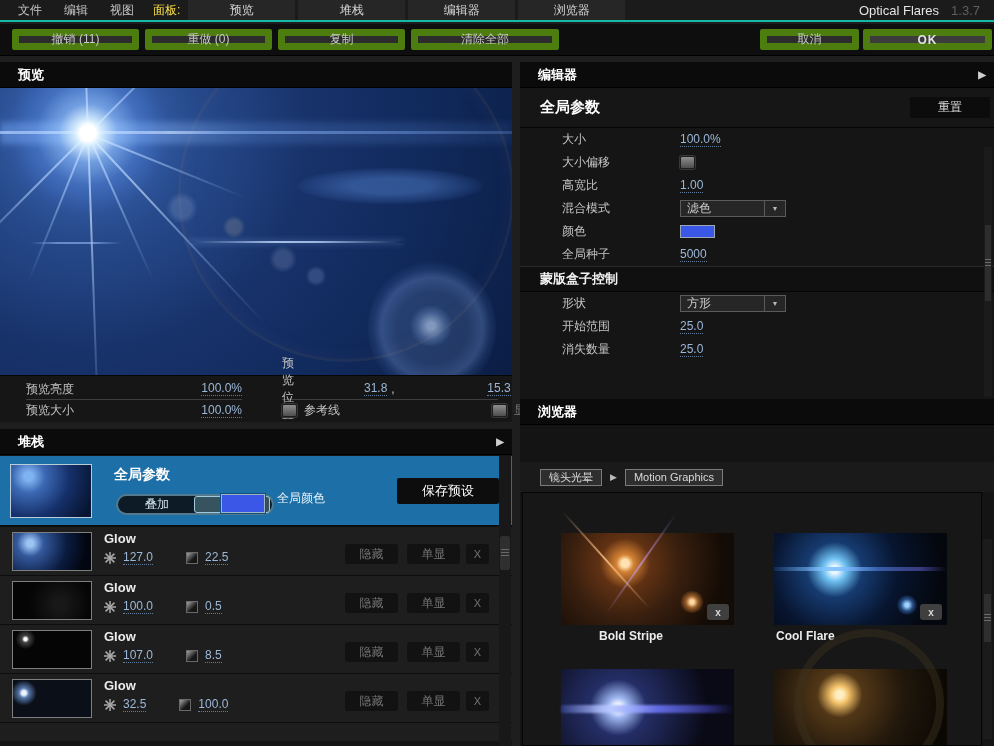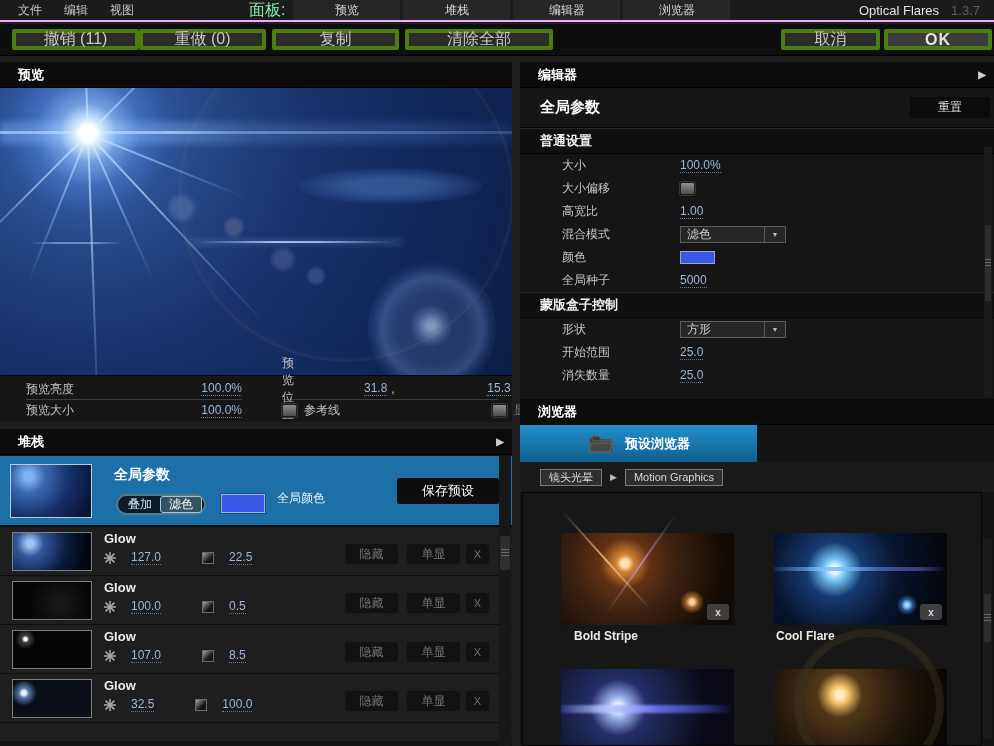--- a/index.html
+++ b/index.html
@@ -1,41 +1,41 @@
 <!DOCTYPE html>
 <html><head>
 <meta charset="utf-8">
 <style>
   * { margin:0; padding:0; box-sizing:border-box; }
   html,body { width:994px; height:746px; overflow:hidden; background:#1e1e1e;
     font-family:"Liberation Sans", sans-serif; -webkit-font-smoothing:antialiased; }
 
   
   .menubar { position:absolute; left:0; top:0; width:994px; height:22px; background:#1b1b1b;
-    display:flex; align-items:stretch; border-bottom:2px solid #f0abfc; }
+    display:flex; align-items:stretch; border-bottom:2px solid #14b8a6; }
   .menu-item { color:#c5c5c5; font-size:12px; padding:0 11px; display:flex; align-items:center; }
   .menubar .first { padding-left:18px; }
-  .panels-label { color:#86efac; font-size:16px; margin-left:96px; display:flex; align-items:center; padding:0 8px; }
+  .panels-label { color:#fde047; font-size:12px; display:flex; align-items:center; padding:0 8px; }
   .panel-tab { width:107px; background:#262626; margin-right:3px; color:#d6d6d6; font-size:12px;
     display:flex; align-items:center; justify-content:center; }
   .app-title { margin-left:auto; display:flex; align-items:center; padding-right:14px; gap:12px; }
   .app-title .name { color:#e3e3e3; font-size:13px; }
   .app-title .ver { color:#5f5f5f; font-size:13px; }
 
   
   .toolbar { position:absolute; left:0; top:24px; width:994px; height:32px; background:#0e0e0e;
     display:flex; align-items:center; border-bottom:1px solid #000; }
-  .tbtn { height:21px; background:#2c2c2c; border:4px solid #4d7c0f; border-radius:2px;
-    color:#c9c9c9; font-size:16px; display:flex; align-items:center; justify-content:center; }
+  .tbtn { height:21px; background:#2c2c2c; border:7px solid #4d7c0f; border-radius:2px;
+    color:#c9c9c9; font-size:12px; display:flex; align-items:center; justify-content:center; }
   .tbtn.undo { width:127px; margin-left:12px; }
-  .tbtn.redo { width:127px; margin-left:0; }
+  .tbtn.redo { width:127px; margin-left:6px; }
   .tbtn.dup  { width:127px; margin-left:6px; }
   .tbtn.clear{ width:148px; margin-left:6px; }
   .tbtn.cancel { width:99px; margin-left:auto; }
-  .tbtn.ok { width:108px; margin-left:4px; margin-right:2px; background:#3c3c3c; color:#e2e2e2; font-weight:bold; letter-spacing:1px; }
+  .tbtn.ok { width:129px; margin-left:4px; margin-right:2px; background:#3c3c3c; color:#e2e2e2; font-weight:bold; letter-spacing:1px; }
 
   
   .phdr { background:#0b0b0b; color:#fff; font-weight:bold; font-size:13px; height:26px;
     display:flex; align-items:center; padding-left:18px; border-bottom:1px solid #000; position:relative; }
   .phdr .arr { position:absolute; right:8px; color:#cfcfcf; font-size:10px; }
   .val { color:#9cb8d8; font-size:12px; border-bottom:1px dotted #5f7d9e; line-height:13px; }
   .checkbox { width:15px; height:13px; background:linear-gradient(180deg,#8e8e8e,#4e4e4e);
     border:1px solid #1d1d1d; border-radius:2px; box-shadow:0 0 0 1px #383838; }
   .grip { width:8px; height:8px; background:repeating-linear-gradient(180deg,#6a6a6a 0 1px,transparent 1px 3px); margin:auto; }
 
@@ -80,36 +80,36 @@
 
   
   .stack-panel { position:absolute; left:0; top:429px; width:512px; height:317px; background:#141414; overflow:hidden; }
   .stack-body { position:absolute; left:0; top:27px; width:512px; height:290px; overflow:hidden; }
   .stack-sel { position:relative; width:512px; height:71px; background:#1d6fa7; border-bottom:2px solid #0d0d0d; }
   .stack-sel .thumb { position:absolute; left:10px; top:8px; width:82px; height:54px; border:1px solid #b9cdd9;
     background:#061228 radial-gradient(circle at 22% 22%, #7fb2f0 0 6%, #3c69b4 22%, #15306a 55%, #081532 90%); }
   .stack-sel .title { position:absolute; left:114px; top:10px; color:#fff; font-weight:bold; font-size:14px; }
   .toggle { position:absolute; left:116px; top:38px; display:flex; align-items:center; background:#0d1b26;
     border:2px solid #53798d; border-radius:11px; padding:1px 2px; height:21px; }
-  .toggle .opt { font-size:12px; color:#cfe0ec; padding:0 8px; line-height:15px; }
+  .toggle .opt { font-size:12px; color:#cfe0ec; padding:0 25px; line-height:15px; }
   .toggle .opt.active { background:#36535f; border:1px solid #9fc9dc; border-radius:3px; color:#fff; }
   .gswatch { position:absolute; left:221px; top:38px; width:44px; height:19px; background:#3b57e8;
     border:1px solid #9fb4c4; box-shadow:0 0 0 1px #10507c; }
   .gcolor-label { position:absolute; left:277px; top:34px; color:#eaf3fa; font-size:12px; }
   .save-preset { position:absolute; left:397px; top:22px; width:102px; height:26px; background:#0d0d0d;
     color:#fff; font-size:13px; display:flex; align-items:center; justify-content:center; border-radius:2px; }
 
   .stack-row { position:relative; width:512px; height:49px; background:#1e1e1e; border-bottom:1px solid #0d0d0d; }
   .stack-row .thumb { position:absolute; left:12px; top:5px; width:80px; height:39px; border:1px solid #7e7e7e; background:#030303; }
   .thumb.g1 { background:#020611 radial-gradient(circle at 22% 28%, #9cc4f4 0 5%, #33589c 20%, #0b1c40 55%, #020611 85%); }
   .thumb.g2 { background:#020202 radial-gradient(circle at 60% 60%, #181818 0 10%, #050505 60%); }
   .thumb.g3 { background:#010101 radial-gradient(circle at 16% 22%, #fff 0 2%, #444 5%, #050505 14%); }
   .thumb.g4 { background:#010101 radial-gradient(circle at 14% 35%, #eef4ff 0 3%, #5577aa 7%, #0a0f18 18%); }
   .stack-row .rname { position:absolute; left:104px; top:4px; color:#ececec; font-weight:bold; font-size:13px; }
-  .rvals { position:absolute; left:104px; top:24px; display:flex; align-items:center; gap:15px; }
+  .rvals { position:absolute; left:104px; top:24px; display:flex; align-items:center; gap:7px; }
   .scale-icon { width:12px; height:12px; border:1px solid #6a6a6a; background:linear-gradient(315deg,#161616 0 38%,#a6a6a6 100%); margin-left:26px; }
   .rbtn { position:absolute; top:17px; height:20px; background:#121212; border-radius:3px; color:#737373;
     font-size:12px; display:flex; align-items:center; justify-content:center; }
   .rbtn.hide { left:345px; width:53px; }
   .rbtn.solo { left:407px; width:53px; }
   .rbtn.del  { left:466px; width:23px; font-size:11px; }
   .stack-partial { position:relative; width:512px; height:18px; background:#1e1e1e; overflow:hidden; }
   .stack-partial .thumb { top:6px; height:39px; }
   .stack-scroll { position:absolute; right:1px; top:27px; width:12px; height:290px; background:#181818; }
   .stack-scroll .handle { position:absolute; left:1px; top:80px; width:10px; height:34px; background:#2f2f2f; border-radius:2px; display:flex; }
@@ -379,23 +379,20 @@
 
 <div class="editor-panel">
   <div class="phdr">
     <span>编辑器</span>
     <span class="arr">▶</span>
   </div>
   <div class="ed-title-row">
     <div class="ed-title">全局参数</div>
     <div class="reset-btn">重置</div>
   </div>
-  <div class="group-bar">
-    <span>普通设置</span>
-  </div>
 
   <div class="prow">
     <span class="plabel">大小</span>
     <span class="val">100.0%</span>
   </div>
   <div class="prow">
     <span class="plabel">大小偏移</span>
     <span class="checkbox"></span>
   </div>
   <div class="prow">
@@ -442,43 +439,35 @@
         <span class="grip"></span>
       </div>
   </div>
 </div>
 
 <div class="browser-panel">
   <div class="phdr">
     <span>浏览器</span>
   </div>
   <div class="btabs">
-    <div class="btab presets">
-      <svg width="28" height="22" viewBox="0 0 28 22">
-        <path d="M3 5 L11 5 L13 8 L25 8 L25 19 L3 19 Z" fill="#2e2e2e" stroke="#555"></path>
-        <path d="M5 3 L12 3 L14 6 L24 6 L24 8 L5 8 Z" fill="#3d3d3d" stroke="#666"></path>
-        <path d="M3 10 L25 10 L23 19 L3 19 Z" fill="#484848" stroke="#6a6a6a"></path>
-      </svg>
-      <span>预设浏览器</span>
-    </div>
   </div>
   <div class="bcrumbs">
     <span class="crumb">镜头光晕</span>
     <span class="crumb-arr">▶</span>
     <span class="crumb">Motion Graphics</span>
   </div>
 
   <div class="thumbgrid">
     <div class="pthumb t-bold">
       <span class="r1"></span>
       <span class="r2"></span>
       <span class="dot"></span>
       <span class="xbadge">x</span>
     </div>
-    <div class="plabel2" style="left:27px; top:136px;padding-left:24px;">Bold Stripe</div>
+    <div class="plabel2" style="left:52px; top:136px;padding-left:24px;">Bold Stripe</div>
 
     <div class="pthumb t-cool">
       <span class="streak"></span>
       <span class="dot"></span>
       <span class="xbadge">x</span>
     </div>
     <div class="plabel2" style="left:253px; top:136px;">Cool Flare</div>
 
     <div class="pthumb t-blue">
       <span class="streak"></span>

